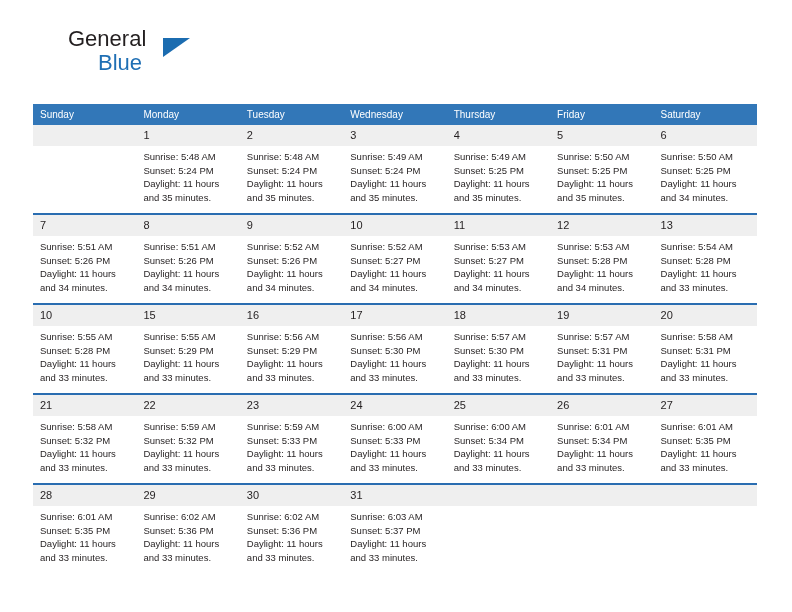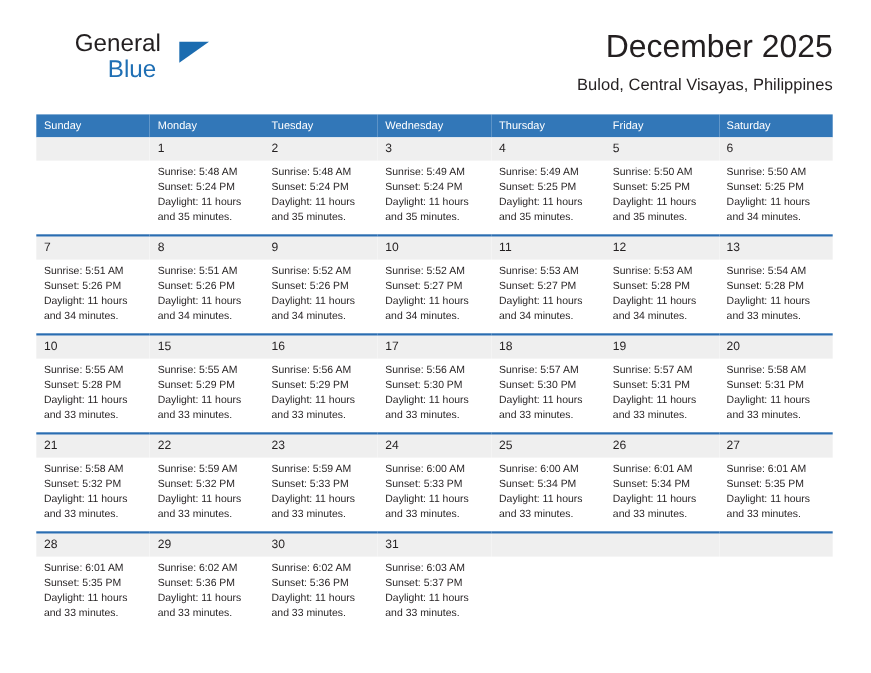--- a/index.html
+++ b/index.html
@@ -146,24 +146,20 @@
 <div class="page">
 
   <div class="header">
 
     <div class="brand">
       <span class="brand-general">General</span>
       <span class="brand-triangle"></span>
       <span class="brand-blue">Blue</span>
     </div>
 
-    <div class="title-wrap">
-      <h1 class="cal-title">December 2025</h1>
-      <div class="cal-subtitle">Bulod, Central Visayas, Philippines</div>
-    </div>
 
   </div>
 
   <div class="calendar">
     <table class="cal">
       <thead>
         <tr>
           <th>Sunday</th>
           <th>Monday</th>
           <th>Tuesday</th>

